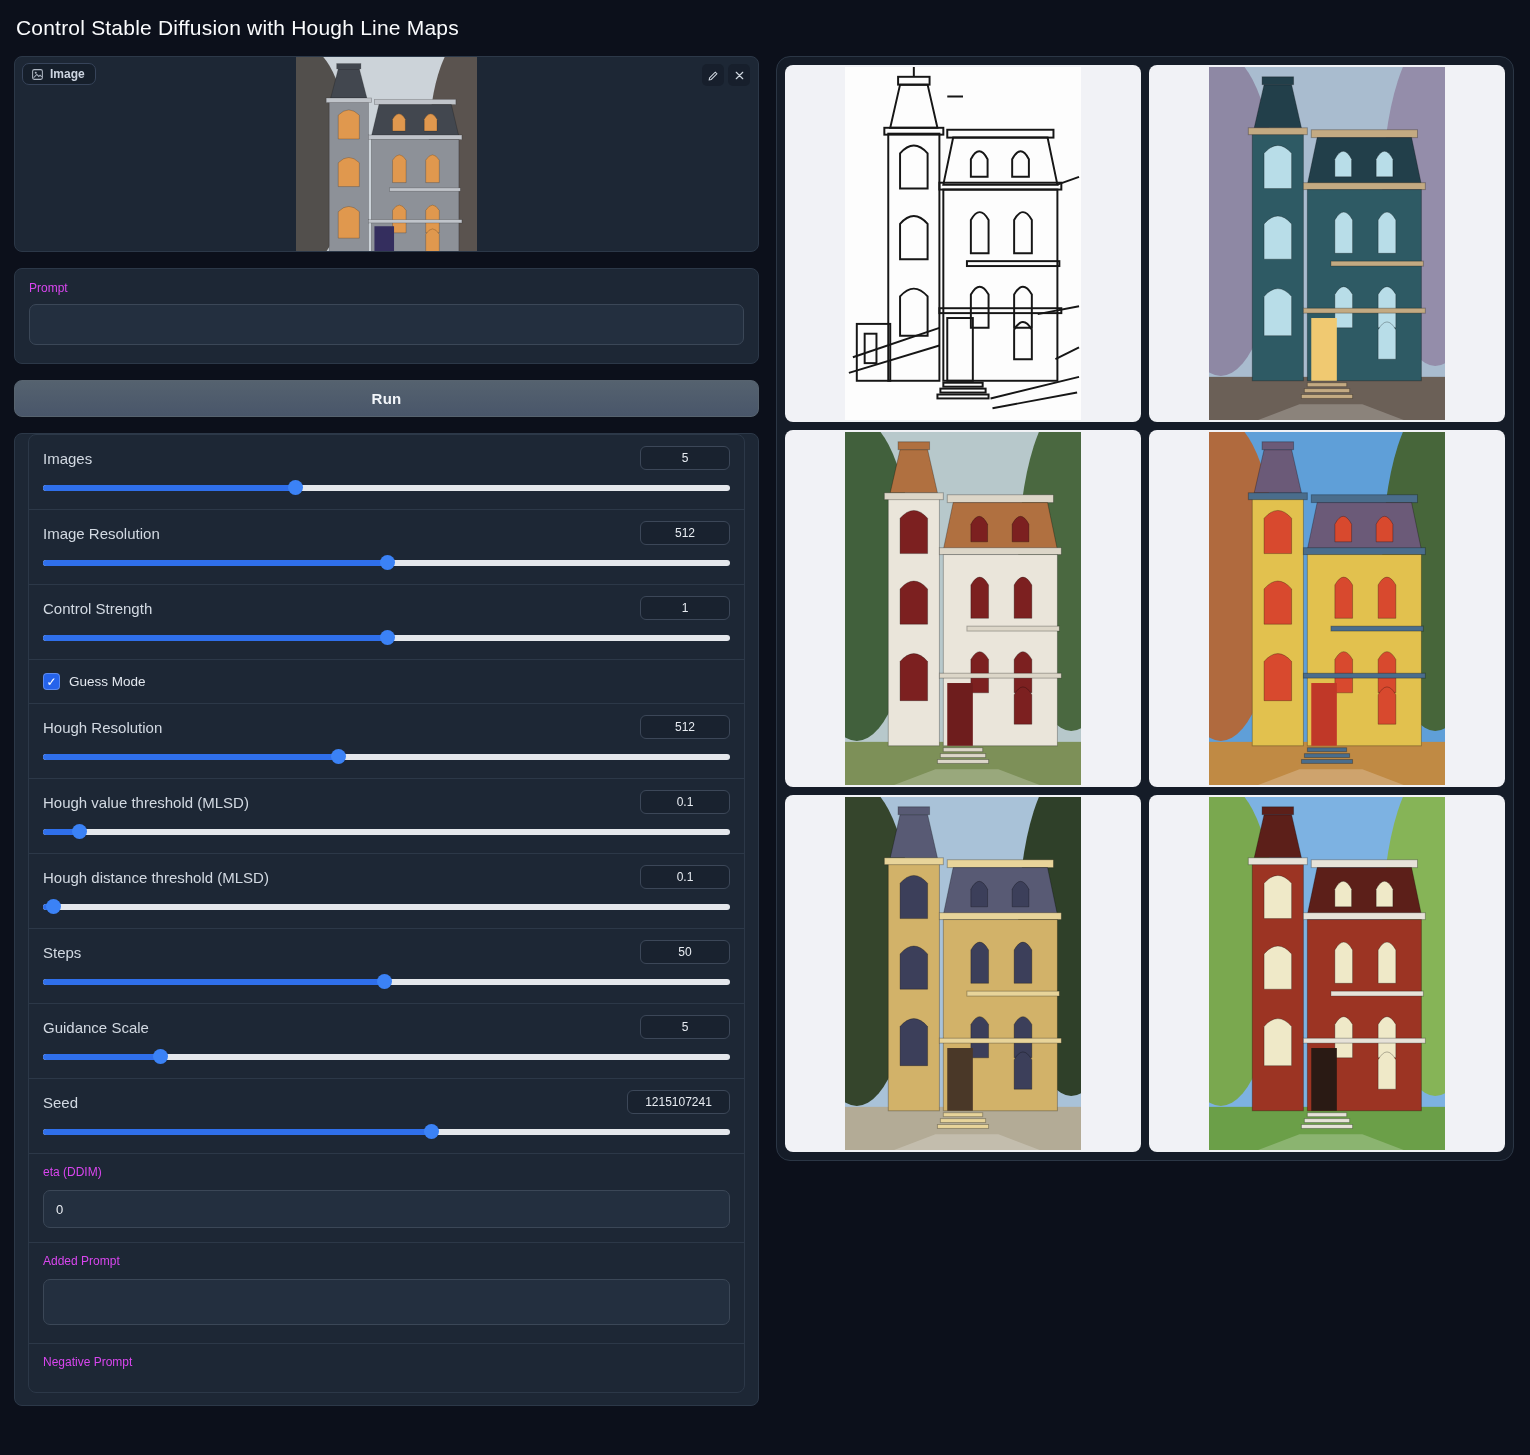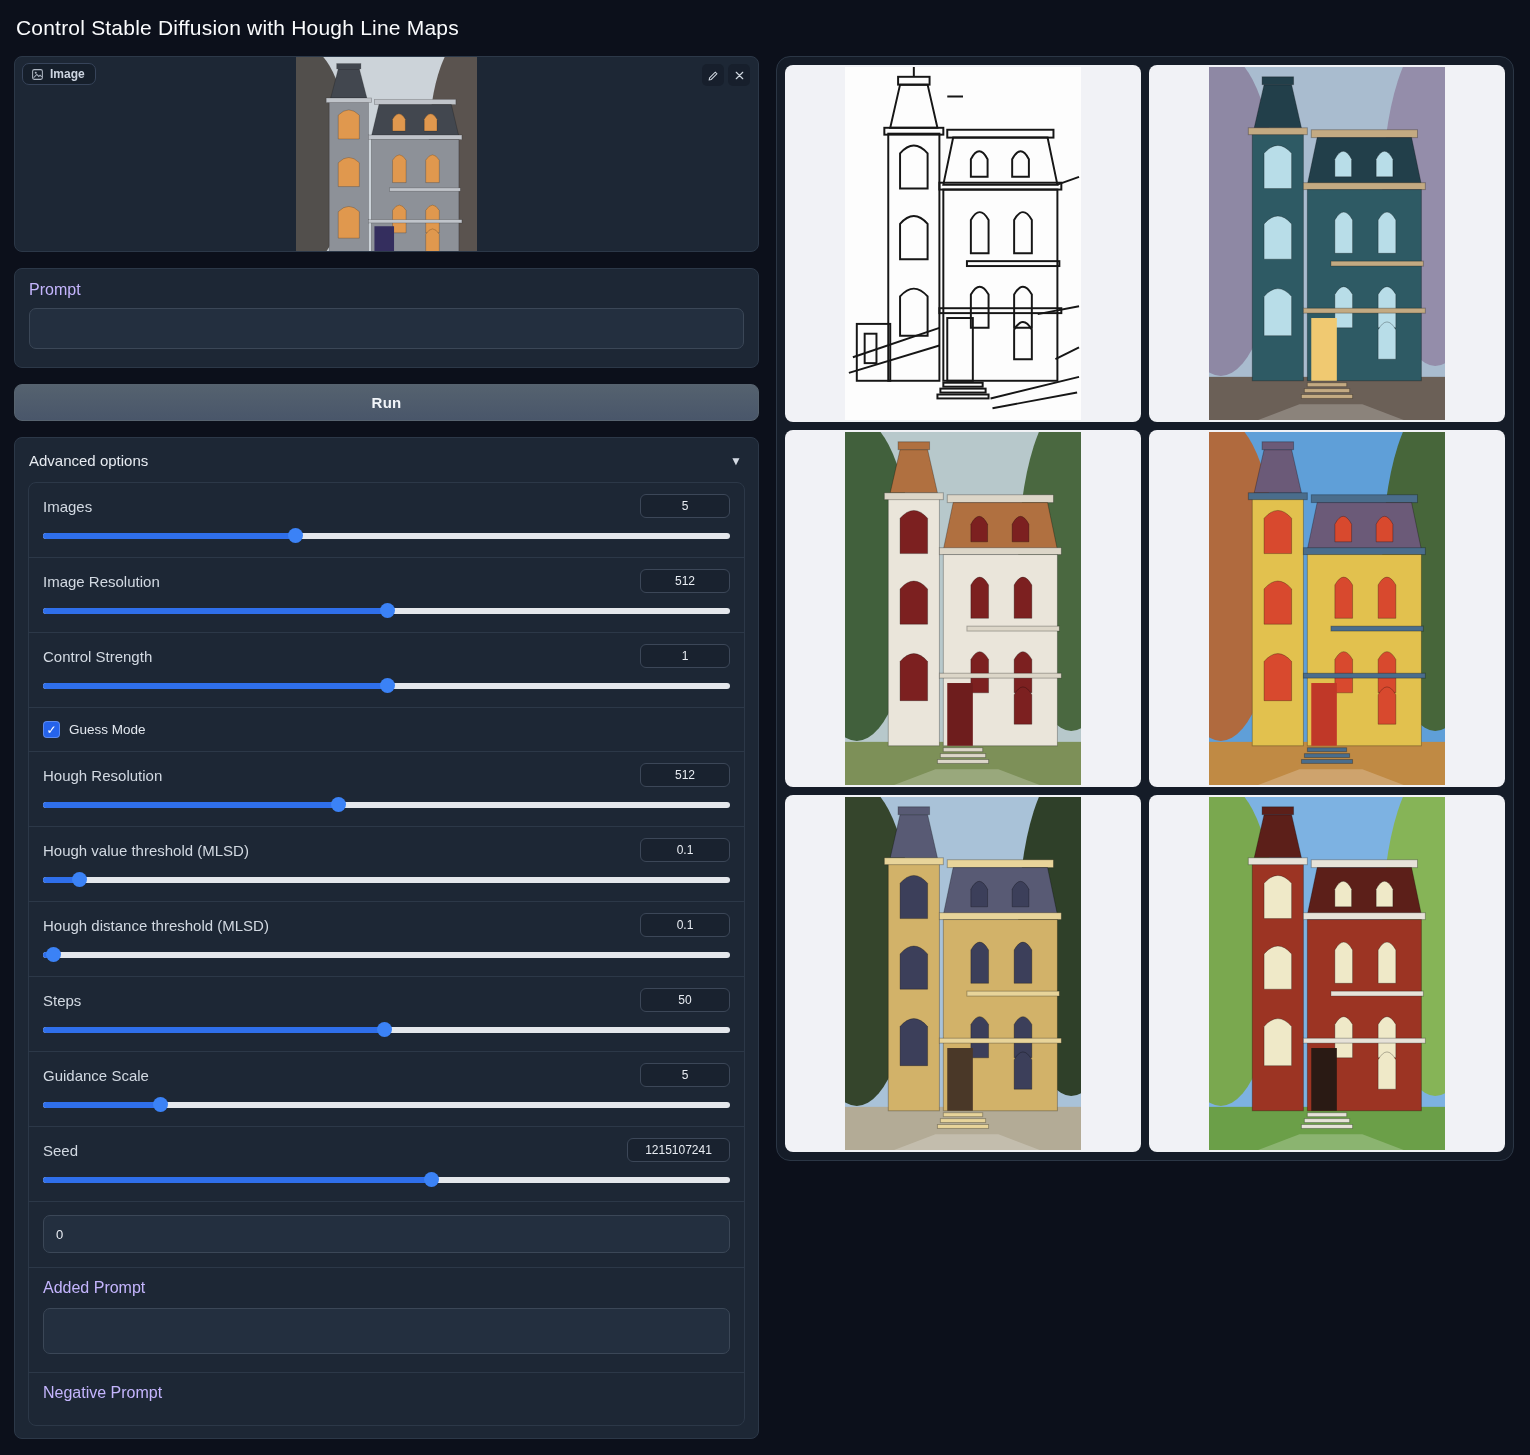--- a/index.html
+++ b/index.html
@@ -37,21 +37,21 @@
   .img-actions { position:absolute; top:7px; right:8px; display:flex; gap:4px; z-index:3; }
   .icon-btn {
     width:22px; height:22px; border:none; border-radius:5px;
     background:rgba(22,30,42,.85); cursor:pointer;
     display:flex; align-items:center; justify-content:center; padding:0;
   }
   .icon-btn svg { width:13px; height:13px; display:block; }
 
   
   .prompt-panel { padding:12px 14px 14px 14px; }
-  .field-label { font-size:16px; color:#c4b5fd; margin-bottom:9px; }
+  .field-label { font-size:12px; color:#d946ef; margin-bottom:9px; }
   .gr-textarea, .gr-input {
     width:100%; background:#232f3f; border:1px solid #3b4757; border-radius:7px;
     color:#e8ecf2; font-family:"Liberation Sans", sans-serif; font-size:13px;
     outline:none; resize:none; padding:9px 12px;
   }
   .prompt-panel .gr-textarea { height:41px; }
 
   
   .run-btn {
     width:100%; height:37px; border:1px solid #57636f; border-radius:8px;
@@ -178,24 +178,20 @@
       </div>
 
       <div class="panel prompt-panel">
         <div class="field-label">Prompt</div>
         <textarea class="gr-textarea" style=""></textarea>
       </div>
 
       <button class="run-btn">Run</button>
 
       <div class="panel adv-panel">
-        <div class="acc-header">
-          <span>Advanced options</span>
-          <span class="acc-arrow">▼</span>
-        </div>
         <div class="form" id="adv-form">
             <div class="row">
               <div class="row-head">
                 <span class="row-label">Images</span>
                 <input class="num-box" value="5" style="width: 90px;">
               </div>
               <div class="track-wrap">
                 <div class="track"></div>
                 <div class="track-fill" style="width: 36.7%; background: rgb(47, 111, 235);"></div>
                 <div class="thumb" style="left: calc(36.7% - 7px); background: rgb(59, 130, 246);"></div>
@@ -286,21 +282,21 @@
               <div class="row-head">
                 <span class="row-label">Seed</span>
                 <input class="num-box" value="1215107241" style="width: 103px;">
               </div>
               <div class="track-wrap">
                 <div class="track"></div>
                 <div class="track-fill" style="width: 56.5%; background: rgb(47, 111, 235);"></div>
                 <div class="thumb" style="left: calc(56.5% - 7px); background: rgb(59, 130, 246);"></div>
               </div>
             </div>
-            <div class="row tb-row"><input class="gr-input" value="0" style=""></div>
+            <div class="row tb-row"><div class="field-label">eta (DDIM)</div><input class="gr-input" value="0" style=""></div>
             <div class="row tb-row"><div class="field-label">Added Prompt</div><textarea class="gr-textarea" style=""></textarea></div>
             <div class="row tb-row">
               <div class="field-label">Negative Prompt</div>
             </div>
           </div>
       </div>
 
     </div>
 
     <div class="gallery" id="gallery">

